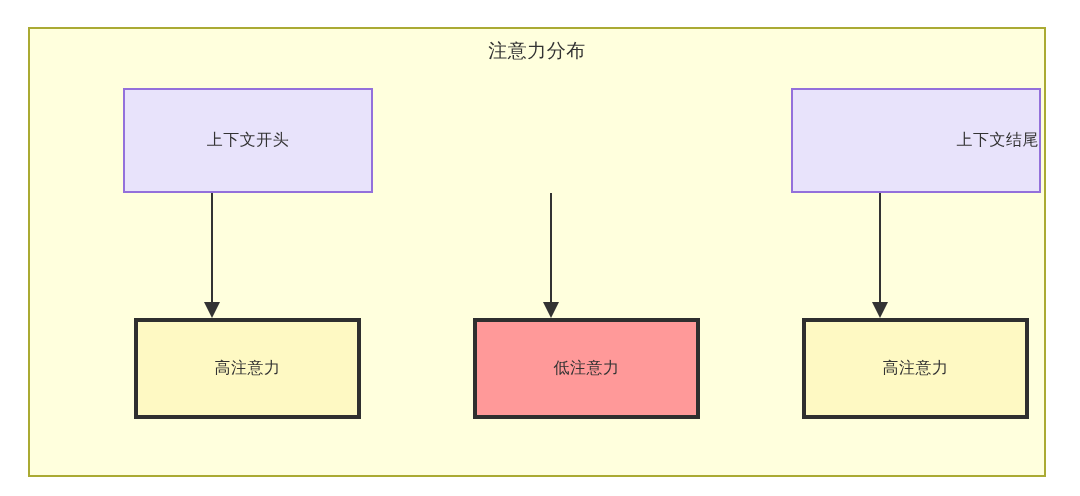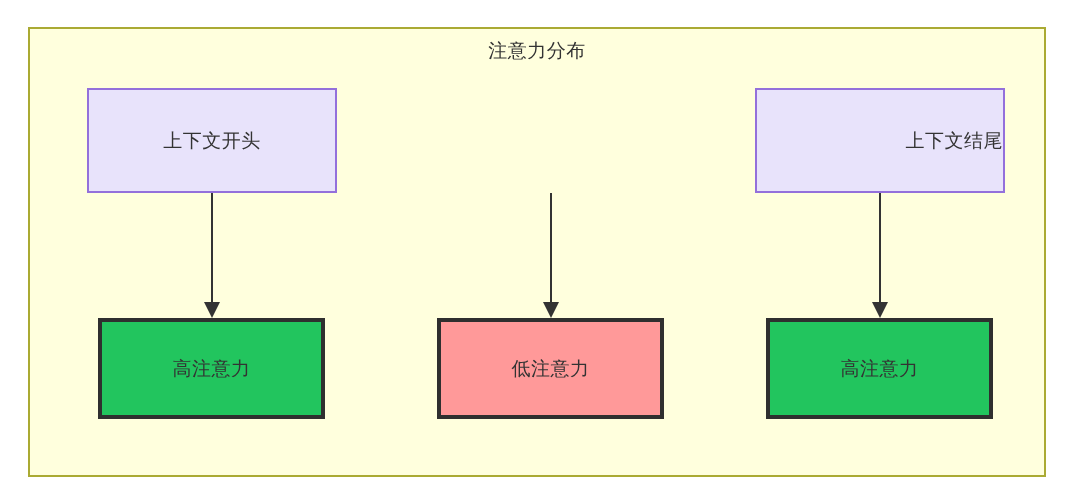--- a/index.html
+++ b/index.html
@@ -45,41 +45,42 @@
     letter-spacing: 0.5px;
   }
 
   
   .node {
     position: absolute;
     box-sizing: border-box;
     display: flex;
     align-items: center;
     justify-content: center;
-    font-size: 19px;
+    font-size: 16px;
     color: #333333;
     letter-spacing: 0.5px;
     text-align: center;
+    margin-left: 36px;
   }
 
   .node.context {
     background: #e8e3fb;
     border: 2px solid #9370db;
     width: 250px;
     height: 105px;
   }
 
   .node.outcome {
     border: 4px solid #2f2f2f;
     width: 227px;
     height: 101px;
   }
 
   .node.outcome.high {
-    background: #22c55e;
+    background: #fef9c3;
   }
 
   .node.outcome.low {
     background: #f99;
   }
 
   
   #node-ctx-start  { left: 87px;  top: 88px; }
   #node-ctx-middle { left: 426px; top: 88px; }
   #node-ctx-end    { left: 755px; top: 88px; justify-content: flex-end; }

